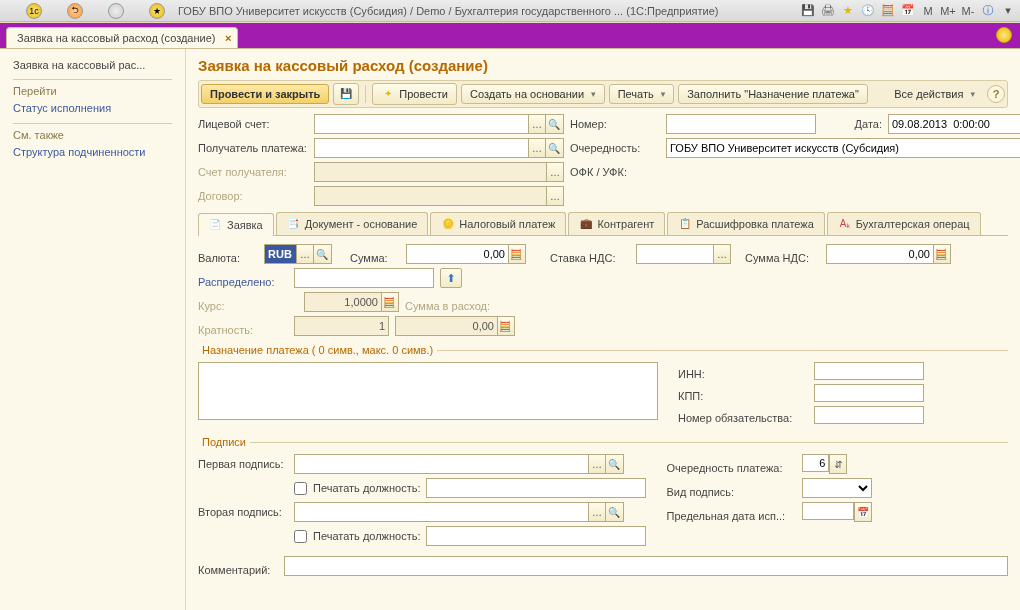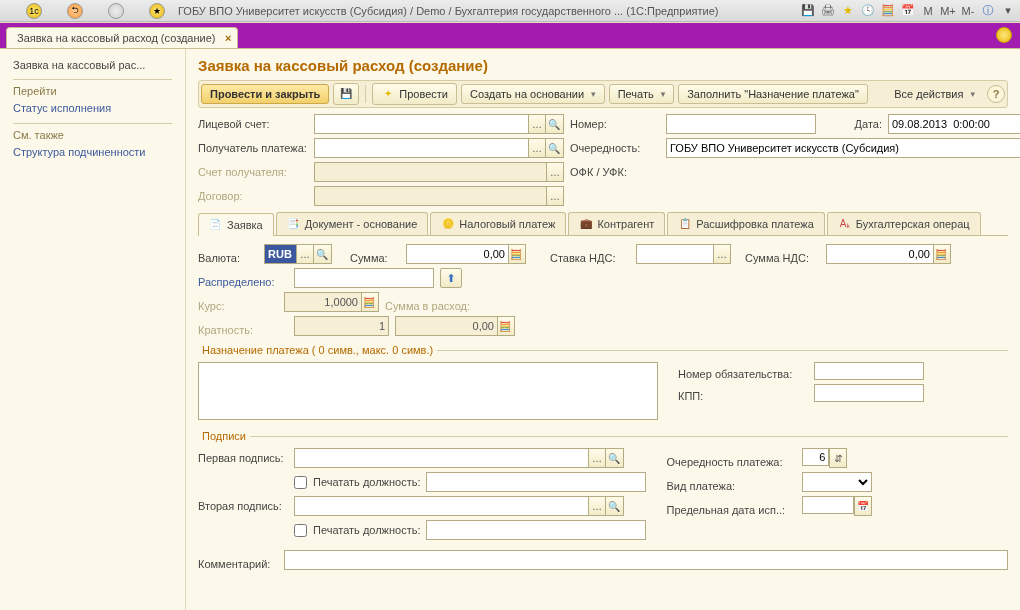--- a/index.html
+++ b/index.html
@@ -230,21 +230,21 @@
         </div>
         <div class="row">
           <span class="lbl" style="width:90px;color:#3b589e">Распределено:</span>
           <div class="fld" style="width:140px">
               <input class="solo" type="text" style="">
             </div>
           <span class="up-btn">⬆</span>
         </div>
         <div class="row">
           <span class="lbl dim" style="width:60px">Курс:</span>
-          <div class="fld" style="width:95px;margin-left:20px">
+          <div class="fld" style="width:95px;margin-left:40px">
               <input class="num" type="text" disabled="" value="1,0000" style="">
               <span class="calc">🧮</span>
             </div>
           <span class="lbl dim" style="width:100px">Сумма в расход:</span>
         </div>
         <div class="row">
           <span class="lbl dim" style="width:60px">Кратность:</span>
           <div class="fld" style="width:95px;margin-left:30px">
               <input class="num solo" type="text" disabled="" value="1" style="">
             </div>
@@ -255,25 +255,29 @@
         </div>
 
         <fieldset>
           <legend>Назначение платежа ( 0 симв., макс. 0 симв.)</legend>
           <div class="two-col">
             <div class="col">
               <textarea class="desc" style=""></textarea>
             </div>
             <div class="col right-col">
               <div class="row">
-                  <span class="lbl">Номер обязательства:</span>
+                  <span class="lbl">ИНН:</span>
                   <input type="text" style="">
                 </div>
               <div class="row">
                   <span class="lbl">КПП:</span>
+                  <input type="text" style="">
+                </div>
+              <div class="row">
+                  <span class="lbl">Номер обязательства:</span>
                   <input type="text" style="">
                 </div>
             </div>
           </div>
         </fieldset>
 
         <fieldset>
           <legend>Подписи</legend>
           <div class="two-col">
             <div class="col">
@@ -310,21 +314,21 @@
             </div>
             <div class="col right-col">
               <div class="row">
                   <span class="lbl">Очередность платежа:</span>
                 <div class="fld" style="width:45px">
                     <input class="num" type="text" value="6" style="">
                     <span class="sel">⇵</span>
                   </div>
               </div>
               <div class="row">
-                  <span class="lbl">Вид платежа:</span>
+                  <span class="lbl">Вид подпись:</span>
                 <select class="combo" style="width:70px"><option></option></select>
               </div>
               <div class="row">
                   <span class="lbl">Предельная дата исп..:</span>
                 <div class="fld" style="width:70px">
                     <input type="text" style="">
                     <span class="cal">📅</span>
                   </div>
               </div>
             </div>

